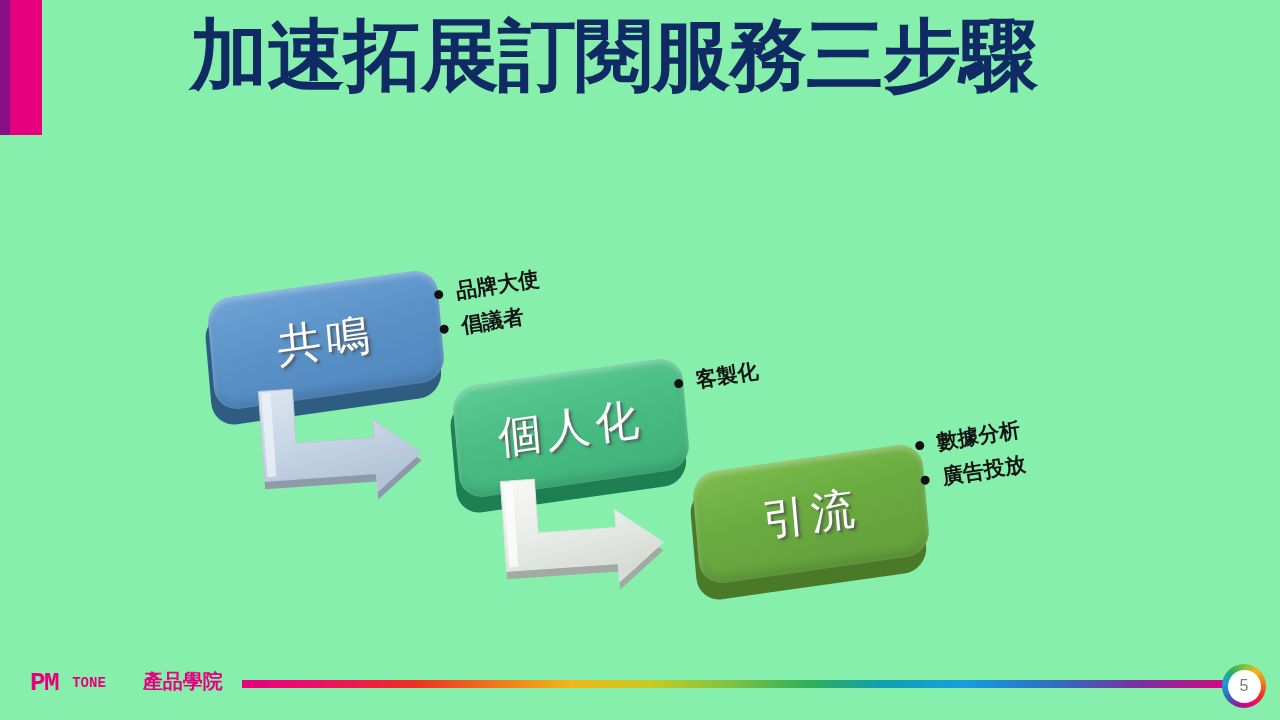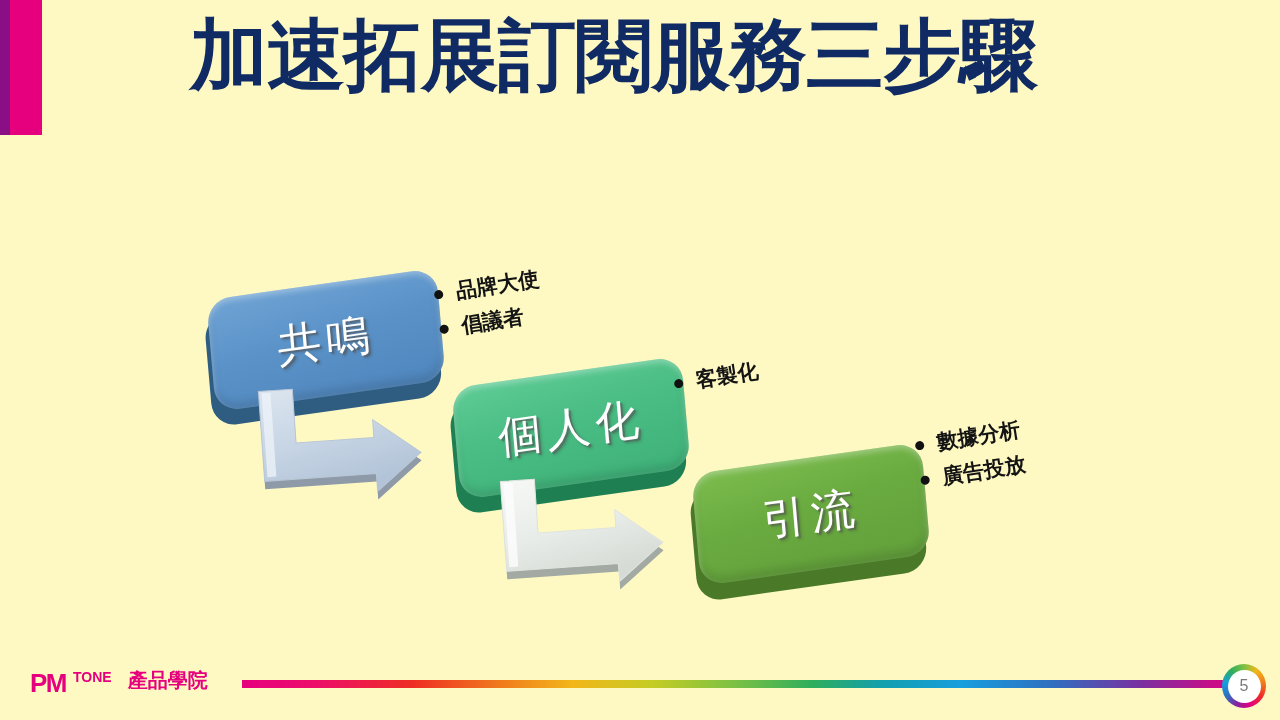--- a/index.html
+++ b/index.html
@@ -6,21 +6,21 @@
   * { margin:0; padding:0; box-sizing:border-box; }
   html,body {
     width:1280px; height:720px;
     background:#ffffff;
     font-family:"Liberation Sans","DejaVu Sans",sans-serif;
     overflow:hidden;
   }
   #slide {
     position:relative;
     width:1280px; height:720px;
-    background:#fef9c3;
+    background:#86efac;
   }
 
   
   .accent-bar-purple {
     position:absolute; left:0; top:0; width:10px; height:135px;
     background:#8a0f86;
   }
   .accent-bar-magenta {
     position:absolute; left:10px; top:0; width:32px; height:135px;
     background:#e6007e;
@@ -115,33 +115,33 @@
   #bullets-traffic        { left:913px; top:432px; transform:rotate(-9deg); }
 
   
   .arrow-wrap { position:absolute; transform-origin:0 0; }
   #arrow-1 { left:252px; top:386px; transform:rotate(-4deg); }
   #arrow-2 { left:494px; top:476px; transform:rotate(-4deg); }
 
   
   .logo-group {
     position:absolute; left:30px; top:670px;
-    display:flex; align-items:flex-start; gap:7px;
+    display:flex; align-items:center; gap:14px;font-family:Liberation Mono, monospace;
   }
   .logo-pm {
     font-size:26px; font-weight:bold; color:#e6007e;
     letter-spacing:-1.5px; line-height:1;
   }
   .logo-tone {
     font-size:14px; font-weight:bold; color:#e6007e;
     letter-spacing:0px; line-height:1;
   }
   .logo-cn {
     font-size:20px; font-weight:bold; color:#e6007e;
-    margin-left:9px; line-height:1;
+    margin-left:23px; line-height:1;
   }
   .rainbow-rule {
     position:absolute; left:242px; top:680px; width:1000px; height:8px;
     background:linear-gradient(90deg,
       #e6007e 0%, #ec0d6b 7%, #ee2d24 17%, #f07c1c 26%,
       #f2b61a 33%, #c5cc23 41%, #7ec143 49%, #2fae5c 57%,
       #129fae 64%, #179ede 72%, #2f6fc0 81%, #7b2fa0 90%, #e6007e 100%);
   }
   .page-badge {
     position:absolute; right:14px; top:664px;

